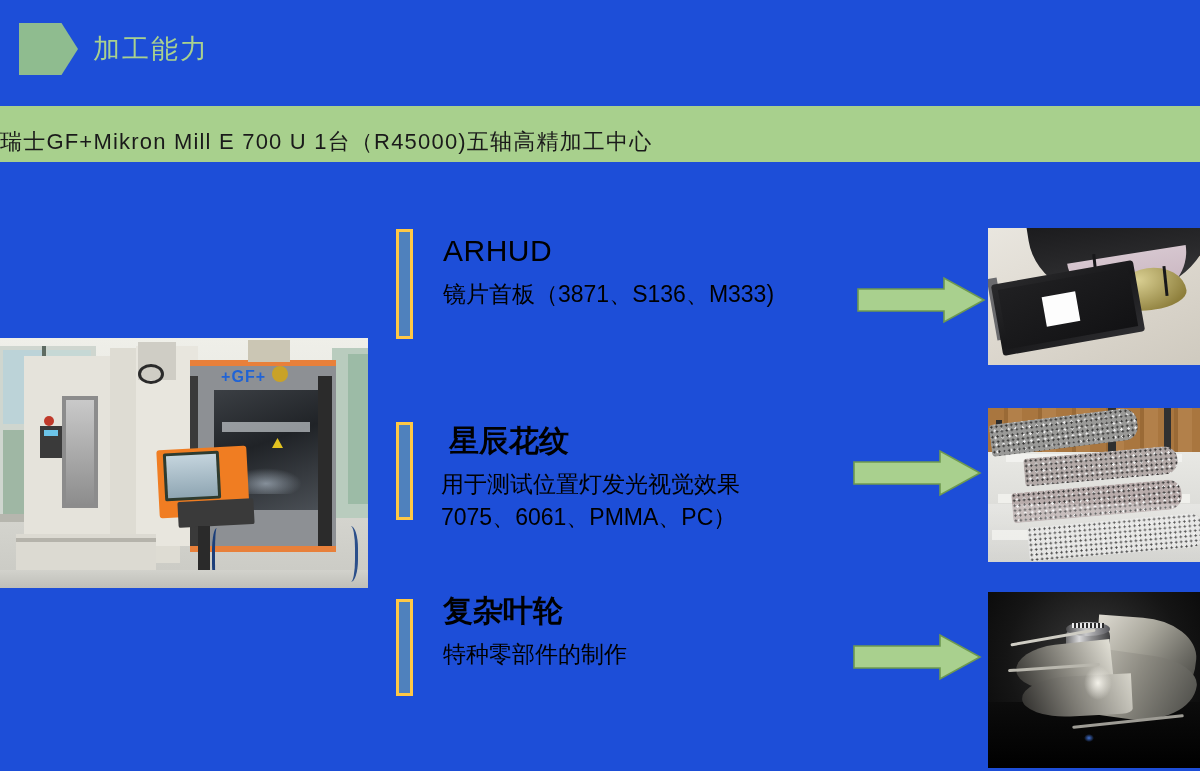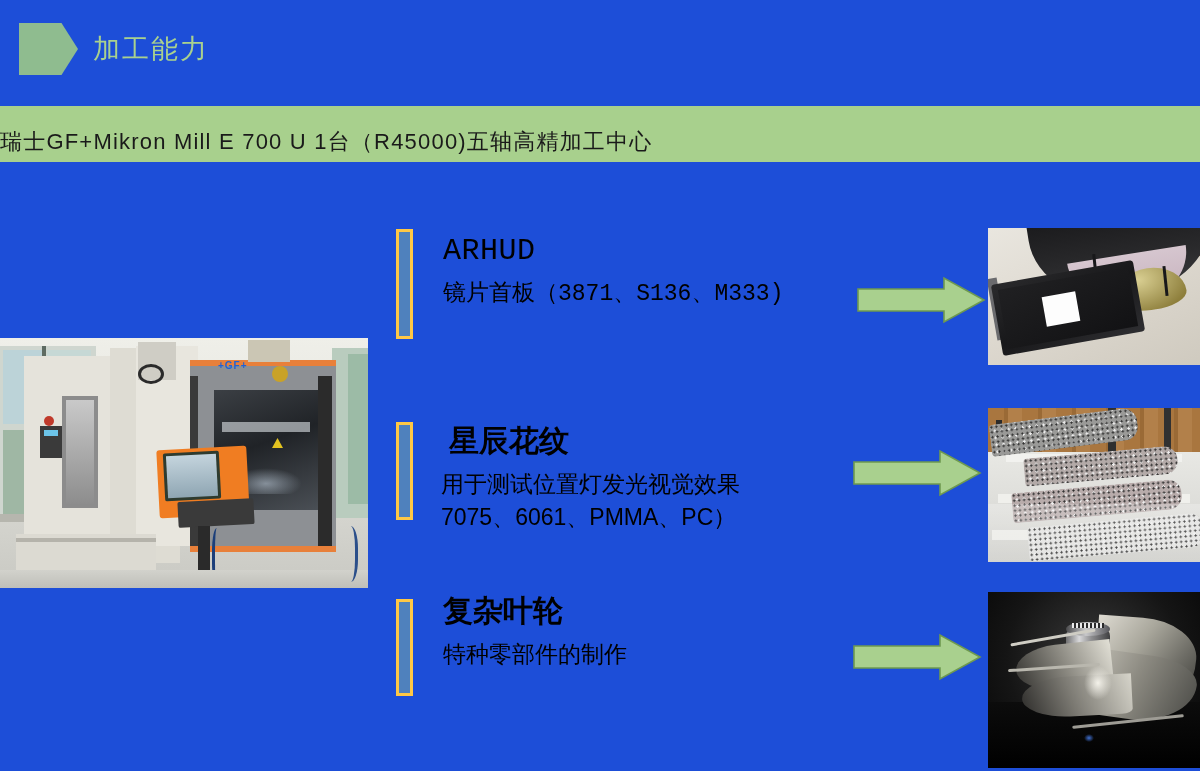--- a/index.html
+++ b/index.html
@@ -75,22 +75,22 @@
   .mp-encl-bot { left:190px; top:208px; width:146px; height:6px; background:#e8803a; }
   .mp-encl-box { left:248px; top:2px; width:42px; height:22px; background:#cbc6b4; }
   .mp-window { left:214px; top:52px; width:104px; height:120px;
     background:linear-gradient(160deg,#3b3f44 0%,#202327 45%,#4a4f55 100%); }
   .mp-wgleam { left:222px; top:84px; width:88px; height:10px;
     background:rgba(240,245,250,.55); }
   .mp-wgleam2 { left:230px; top:130px; width:72px; height:26px;
     background:radial-gradient(ellipse at 50% 60%, rgba(200,215,230,.55), rgba(40,45,50,0) 70%); }
   .mp-warn { left:272px; top:100px; width:11px; height:10px; background:#e3c320;
     clip-path:polygon(50% 0,100% 100%,0 100%); }
-  .mp-gf { left:218px; top:22px; width:48px; height:14px; color:#1f63d6;
-    font-size:10px; font-weight:bold; letter-spacing:1px; }
+  .mp-gf { left:218px; top:30px; width:48px; height:14px; color:#1f63d6;
+    font-size:16px; font-weight:bold; letter-spacing:1px;text-align:right; }
   .mp-badge { left:272px; top:28px; width:16px; height:16px; border-radius:50%;
     background:#c9a227; }
   .mp-darkpost { left:318px; top:38px; width:14px; height:170px; background:#2b2b2b; }
   .mp-darkpost2 { left:190px; top:38px; width:8px; height:170px; background:#3a3a3a; }
   
   .mp-console { left:158px; top:110px; width:90px; height:68px; background:#f07d22;
     transform:rotate(-3deg); border-radius:3px; }
   .mp-screen { left:164px; top:114px; width:56px; height:48px; background:#2e3b2f;
     transform:rotate(-3deg); border-radius:2px; }
   .mp-screen-in { left:167px; top:117px; width:50px; height:42px;
@@ -103,21 +103,21 @@
   
   .mp-base { left:16px; top:196px; width:140px; height:48px; background:#dcdad2; }
   .mp-base-line { left:16px; top:200px; width:140px; height:4px; background:#b5b3ab; }
   .mp-floor { left:0; top:232px; width:368px; height:18px;
     background:linear-gradient(180deg,#d2d2cc,#bfbfb9); }
   .mp-cable2 { left:340px; top:188px; width:18px; height:56px;
     border-right:3px solid #2b4f8a; border-radius:40%; }
 
   
   .row { position:absolute; left:0; width:1200px; }
-  .row-1 { top:220px; height:160px;font-family:Liberation Mono, monospace; }
+  .row-1 { top:220px; height:160px; }
   .row-2 { top:400px; height:170px; }
   .row-3 { top:580px; height:191px; }
 
   .vbar {
     position:absolute; width:17px;
     background:#4F81BD; border:3px solid #FFC845;
   }
   .r1 .vbar { left:396px; top:9px; height:110px; }
   .r2 .vbar { left:396px; top:22px; height:98px; }
   .r3 .vbar { left:396px; top:19px; height:97px; }

